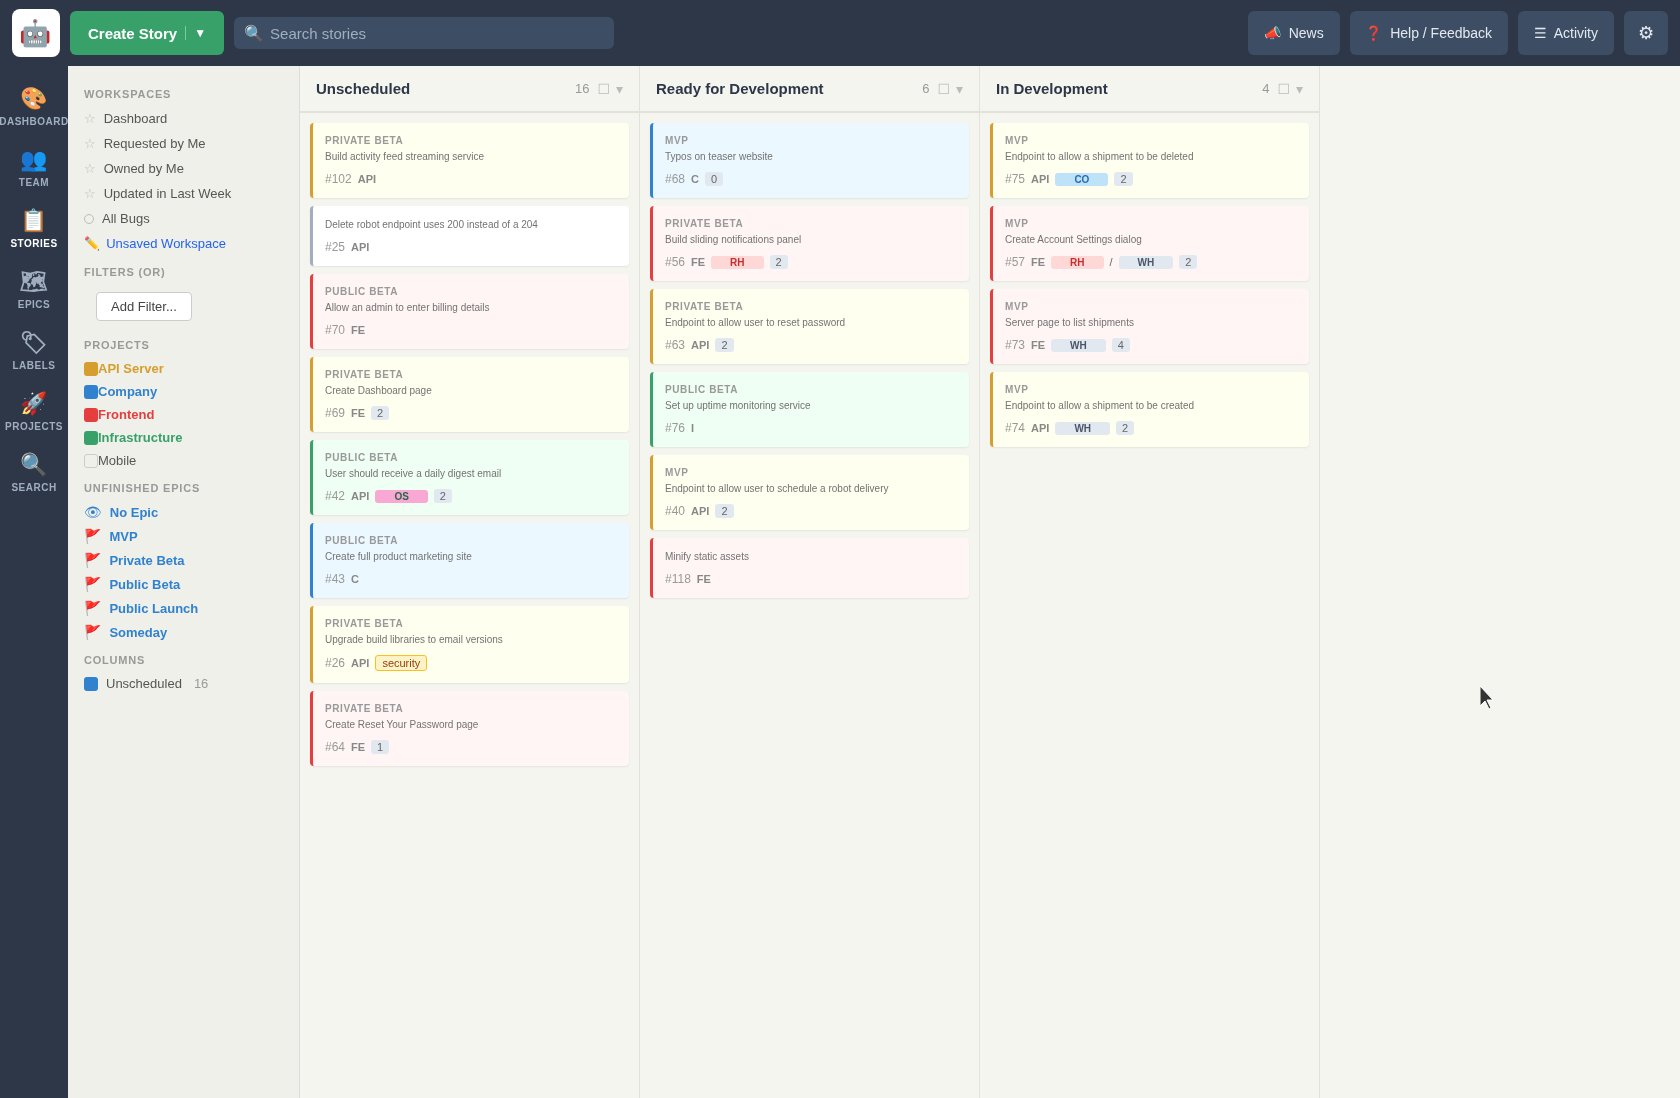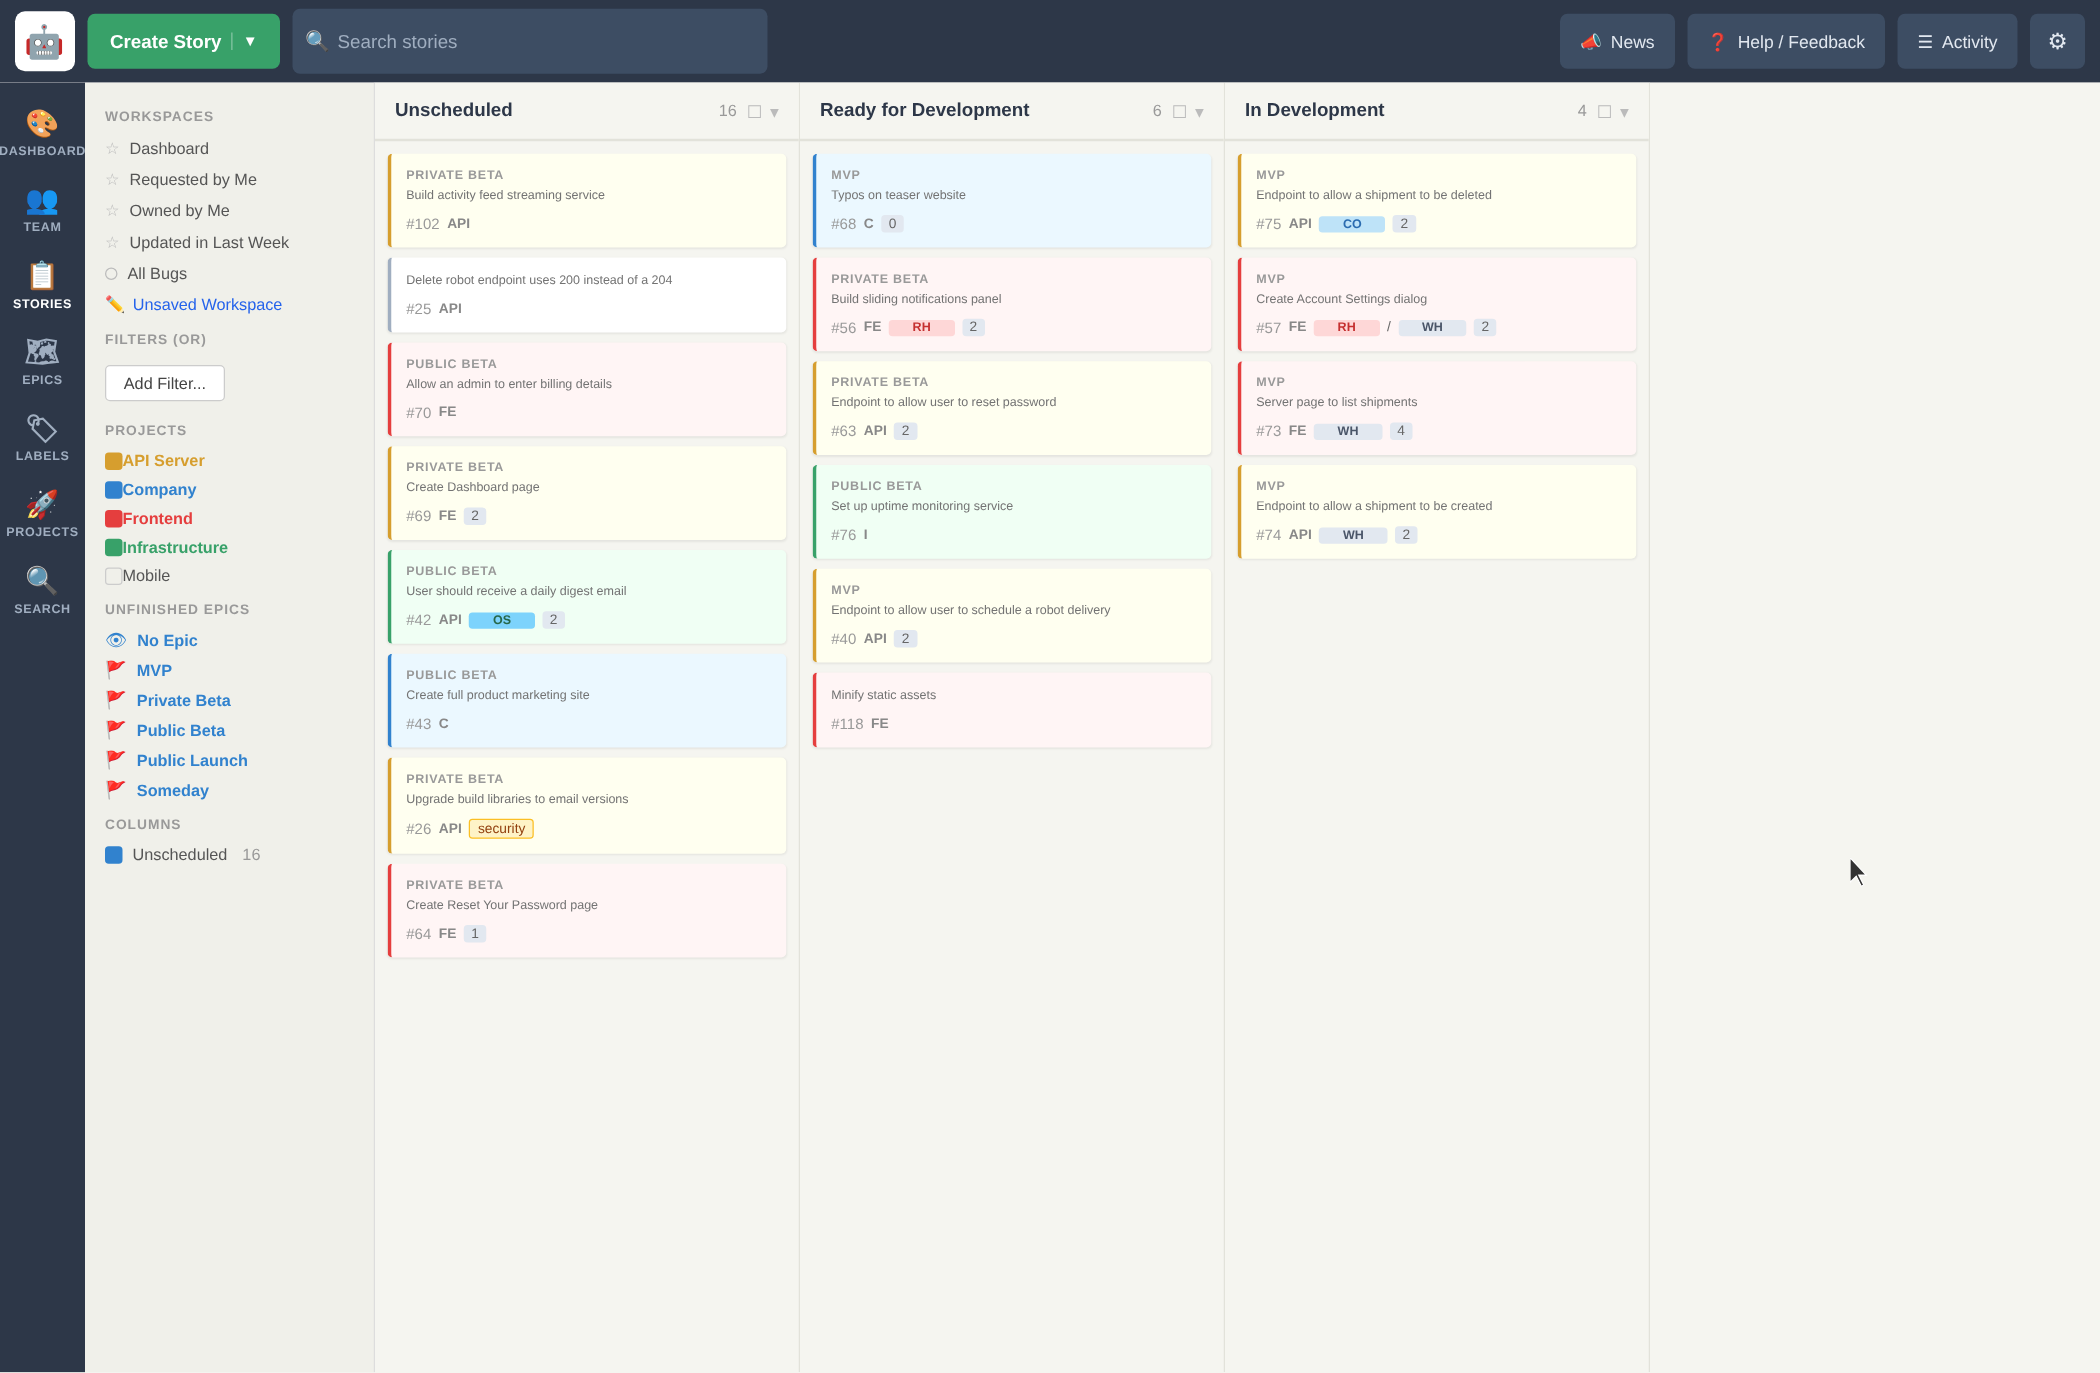--- a/index.html
+++ b/index.html
@@ -4,21 +4,21 @@
   <style>
     * { box-sizing: border-box; margin: 0; padding: 0; }
     body { font-family: -apple-system, BlinkMacSystemFont, 'Segoe UI', sans-serif; background: #f5f5f0; display: flex; flex-direction: column; height: 1098px; overflow: hidden; }
 
     
     .topnav { background: #2d3748; display: flex; align-items: center; height: 66px; padding: 0 12px; gap: 10px; flex-shrink: 0; }
     .topnav-logo { width: 48px; height: 48px; background: #fff; border-radius: 8px; display: flex; align-items: center; justify-content: center; font-size: 26px; flex-shrink: 0; }
     .create-story-btn { background: #38a169; color: #fff; border: none; border-radius: 6px; padding: 0 18px; height: 44px; font-size: 15px; font-weight: 600; cursor: pointer; display: flex; align-items: center; gap: 8px; flex-shrink: 0; }
     .create-story-btn .chevron { border-left: 1px solid rgba(255,255,255,0.4); padding-left: 8px; font-size: 12px; }
     .search-wrapper { position: relative; flex: 1; max-width: 380px; }
-    .search-wrapper input { width: 100%; background: #3d4d63; border: none; border-radius: 6px; padding: 0 16px 0 36px; height: 52px; color: #a0aec0; font-size: 15px; outline: none; }
+    .search-wrapper input { width: 100%; background: #3d4d63; border: none; border-radius: 6px; padding: 0 16px 0 36px; height: 32px; color: #a0aec0; font-size: 15px; outline: none; }
     .search-wrapper input::placeholder { color: #a0aec0; }
     .search-icon-wrap { position: absolute; left: 10px; top: 50%; transform: translateY(-50%); color: #a0aec0; font-size: 16px; }
     .topnav-spacer { flex: 1; }
     .topnav-btn { background: #3d4d63; color: #e2e8f0; border: none; border-radius: 6px; padding: 0 16px; height: 44px; font-size: 14px; font-weight: 500; cursor: pointer; display: flex; align-items: center; gap: 7px; }
     .topnav-icon-btn { background: #3d4d63; color: #e2e8f0; border: none; border-radius: 6px; width: 44px; height: 44px; font-size: 18px; cursor: pointer; display: flex; align-items: center; justify-content: center; }
 
     
     .main-layout { display: flex; flex: 1; overflow: hidden; }
 
     
@@ -27,21 +27,21 @@
     .icon-sidebar-item.active { color: #fff; }
     .icon-sidebar-item .icon-glyph { font-size: 22px; }
 
     
     .text-sidebar { width: 232px; background: #f0f0ea; border-right: 1px solid #ddd; overflow-y: auto; padding: 12px 0; flex-shrink: 0; }
     .sidebar-section-title { font-size: 11px; font-weight: 700; color: #999; letter-spacing: 0.8px; padding: 10px 16px 6px; text-transform: uppercase; }
     .sidebar-item { display: flex; align-items: center; gap: 8px; padding: 5px 16px; font-size: 13px; color: #555; cursor: pointer; border-radius: 4px; }
     .sidebar-item .star-icon { color: #bbb; font-size: 13px; }
     .sidebar-item .circle-icon { width: 10px; height: 10px; border: 1px solid #bbb; border-radius: 50%; display: inline-block; }
     .sidebar-link { display: flex; align-items: center; gap: 6px; padding: 5px 16px; font-size: 13px; color: #2563eb; cursor: pointer; font-weight: 500; }
-    .filter-section { padding: 8px 16px; }
+    .filter-section { padding: 8px 16px; margin-left: 12px; }
     .add-filter-btn { background: #fff; border: 1px solid #ccc; border-radius: 4px; padding: 6px 14px; font-size: 13px; color: #444; cursor: pointer; }
     .project-item { display: flex; align-items: center; gap: 0; padding: 4px 16px; font-size: 13px; cursor: pointer; }
     .project-checkbox { width: 14px; height: 14px; border-radius: 3px; display: inline-block; flex-shrink: 0; }
     .epic-item { display: flex; align-items: center; gap: 8px; padding: 4px 16px; font-size: 13px; cursor: pointer; }
     .epic-icon { font-size: 14px; }
     .columns-item { display: flex; align-items: center; gap: 8px; padding: 4px 16px; font-size: 13px; cursor: pointer; color: #555; }
     .col-count { color: #999; margin-left: 4px; }
 
     
     .board-area { flex: 1; overflow-x: auto; overflow-y: hidden; display: flex; gap: 0; background: #f5f5f0; }
@@ -61,21 +61,21 @@
     .card-epic { font-size: 10px; font-weight: 700; letter-spacing: 0.6px; color: #999; text-transform: uppercase; margin-bottom: 4px; }
     .card-title { font-size: 10px; color: #737373; font-weight: 400; line-height: 1.4; margin-bottom: 8px; }
     .card-meta { display: flex; align-items: center; gap: 6px; font-size: 12px; color: #999; flex-wrap: wrap; }
     .card-id { color: #999; }
     .card-label { font-size: 11px; font-weight: 600; color: #888; }
     .card-tag { background: #eee; border-radius: 3px; padding: 1px 6px; font-size: 11px; color: #666; }
     .card-tag.security { background: #fef3c7; color: #92400e; border: 1px solid #fbbf24; }
     .avatar-badge { background: #e2e8f0; border-radius: 3px; padding: 1px 19px; font-size: 10px; font-weight: 700; color: #4a5568; }
     .avatar-badge.blue { background: #bee3f8; color: #2b6cb0; }
     .avatar-badge.red { background: #fed7d7; color: #c53030; }
-    .avatar-badge.green { background: #7dd3fc; color: #276749; }
+    .avatar-badge.green { background: #f9a8d4; color: #276749; }
     .count-badge { background: #e2e8f0; border-radius: 3px; padding: 1px 6px; font-size: 11px; color: #666; }
 
     
     .border-red { border-left-color: #e53e3e; }
     .border-yellow { border-left-color: #d69e2e; }
     .border-blue { border-left-color: #3182ce; }
     .border-green { border-left-color: #38a169; }
     .border-gray { border-left-color: #a0aec0; }
 
     

